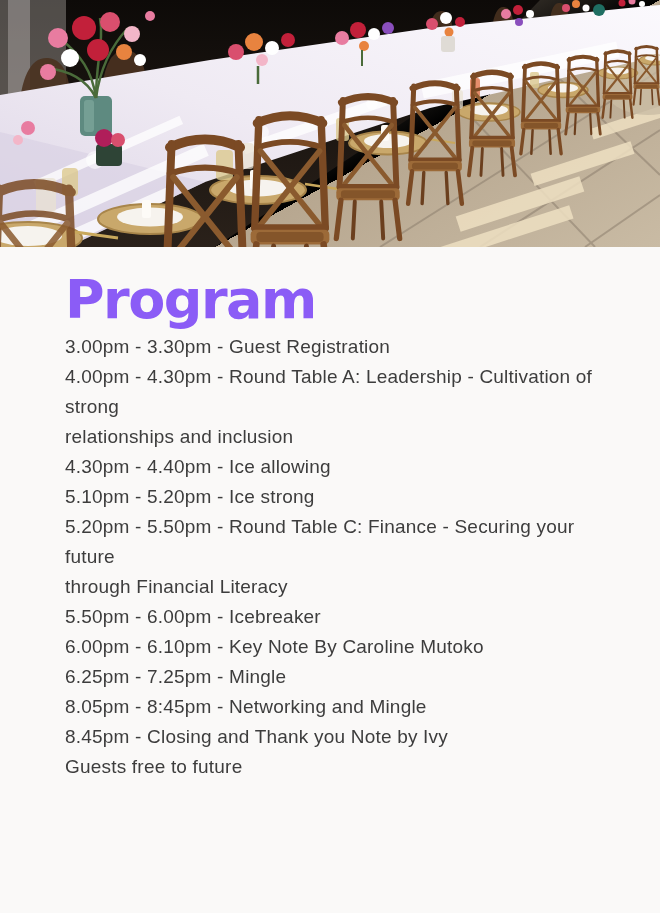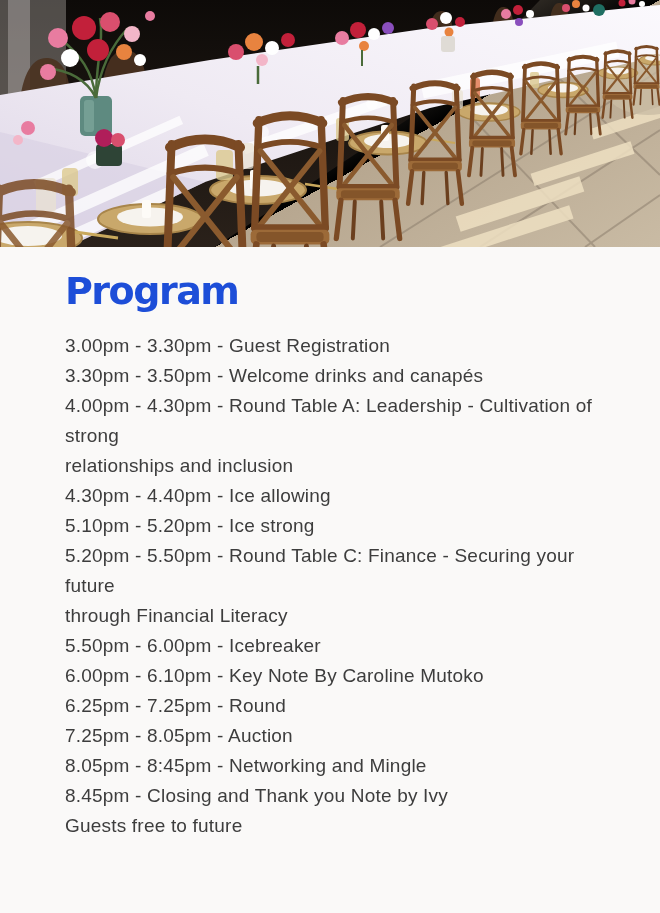--- a/index.html
+++ b/index.html
@@ -16,25 +16,25 @@
     height: 247px;
     display: block;
     background: #171310;
   }
   .content {
     padding: 0 60px 0 65px;
   }
   .page-title {
     font-family: "DejaVu Sans", sans-serif;
     font-weight: bold;
-    font-size: 38px;
+    font-size: 54px;
     letter-spacing: -1.5px;
     line-height: 1.05;
-    color: #1d4ed8;
-    margin: 25px 0 19px 0;
+    color: #8b5cf6;
+    margin: 25px 0 3px 0;
   }
   .program p {
     margin: 0;
     width: 540px;
     font-size: 19px;
     line-height: 30px;
     letter-spacing: 0.2px;
     color: #3d3d3d;
     white-space: pre-line;
   }
@@ -257,28 +257,26 @@
       <use href="#chair" transform="translate(633,43) scale(0.27)"></use>
     </g>
   </svg>
 </div>
 
 <div class="content">
   <h1 class="page-title">Program</h1>
 
   <div class="program">
     <p>3.00pm - 3.30pm - Guest Registration</p>
-    <p>3.30pm - 3.50pm - Welcome drinks and canapés</p>
     <p>4.00pm - 4.30pm - Round Table A: Leadership - Cultivation of strong
 relationships and inclusion</p>
     <p>4.30pm - 4.40pm - Ice allowing</p>
     <p>5.10pm - 5.20pm - Ice strong</p>
     <p>5.20pm - 5.50pm - Round Table C: Finance - Securing your future
 through Financial Literacy</p>
     <p>5.50pm - 6.00pm - Icebreaker</p>
     <p>6.00pm - 6.10pm - Key Note By Caroline Mutoko</p>
-    <p>6.25pm - 7.25pm - Round</p>
-    <p>7.25pm - 8.05pm - Auction</p>
+    <p>6.25pm - 7.25pm - Mingle</p>
     <p>8.05pm - 8:45pm - Networking and Mingle</p>
     <p>8.45pm - Closing and Thank you Note by Ivy</p>
     <p>Guests free to future</p>
   </div>
 </div>
 
 </body></html>

